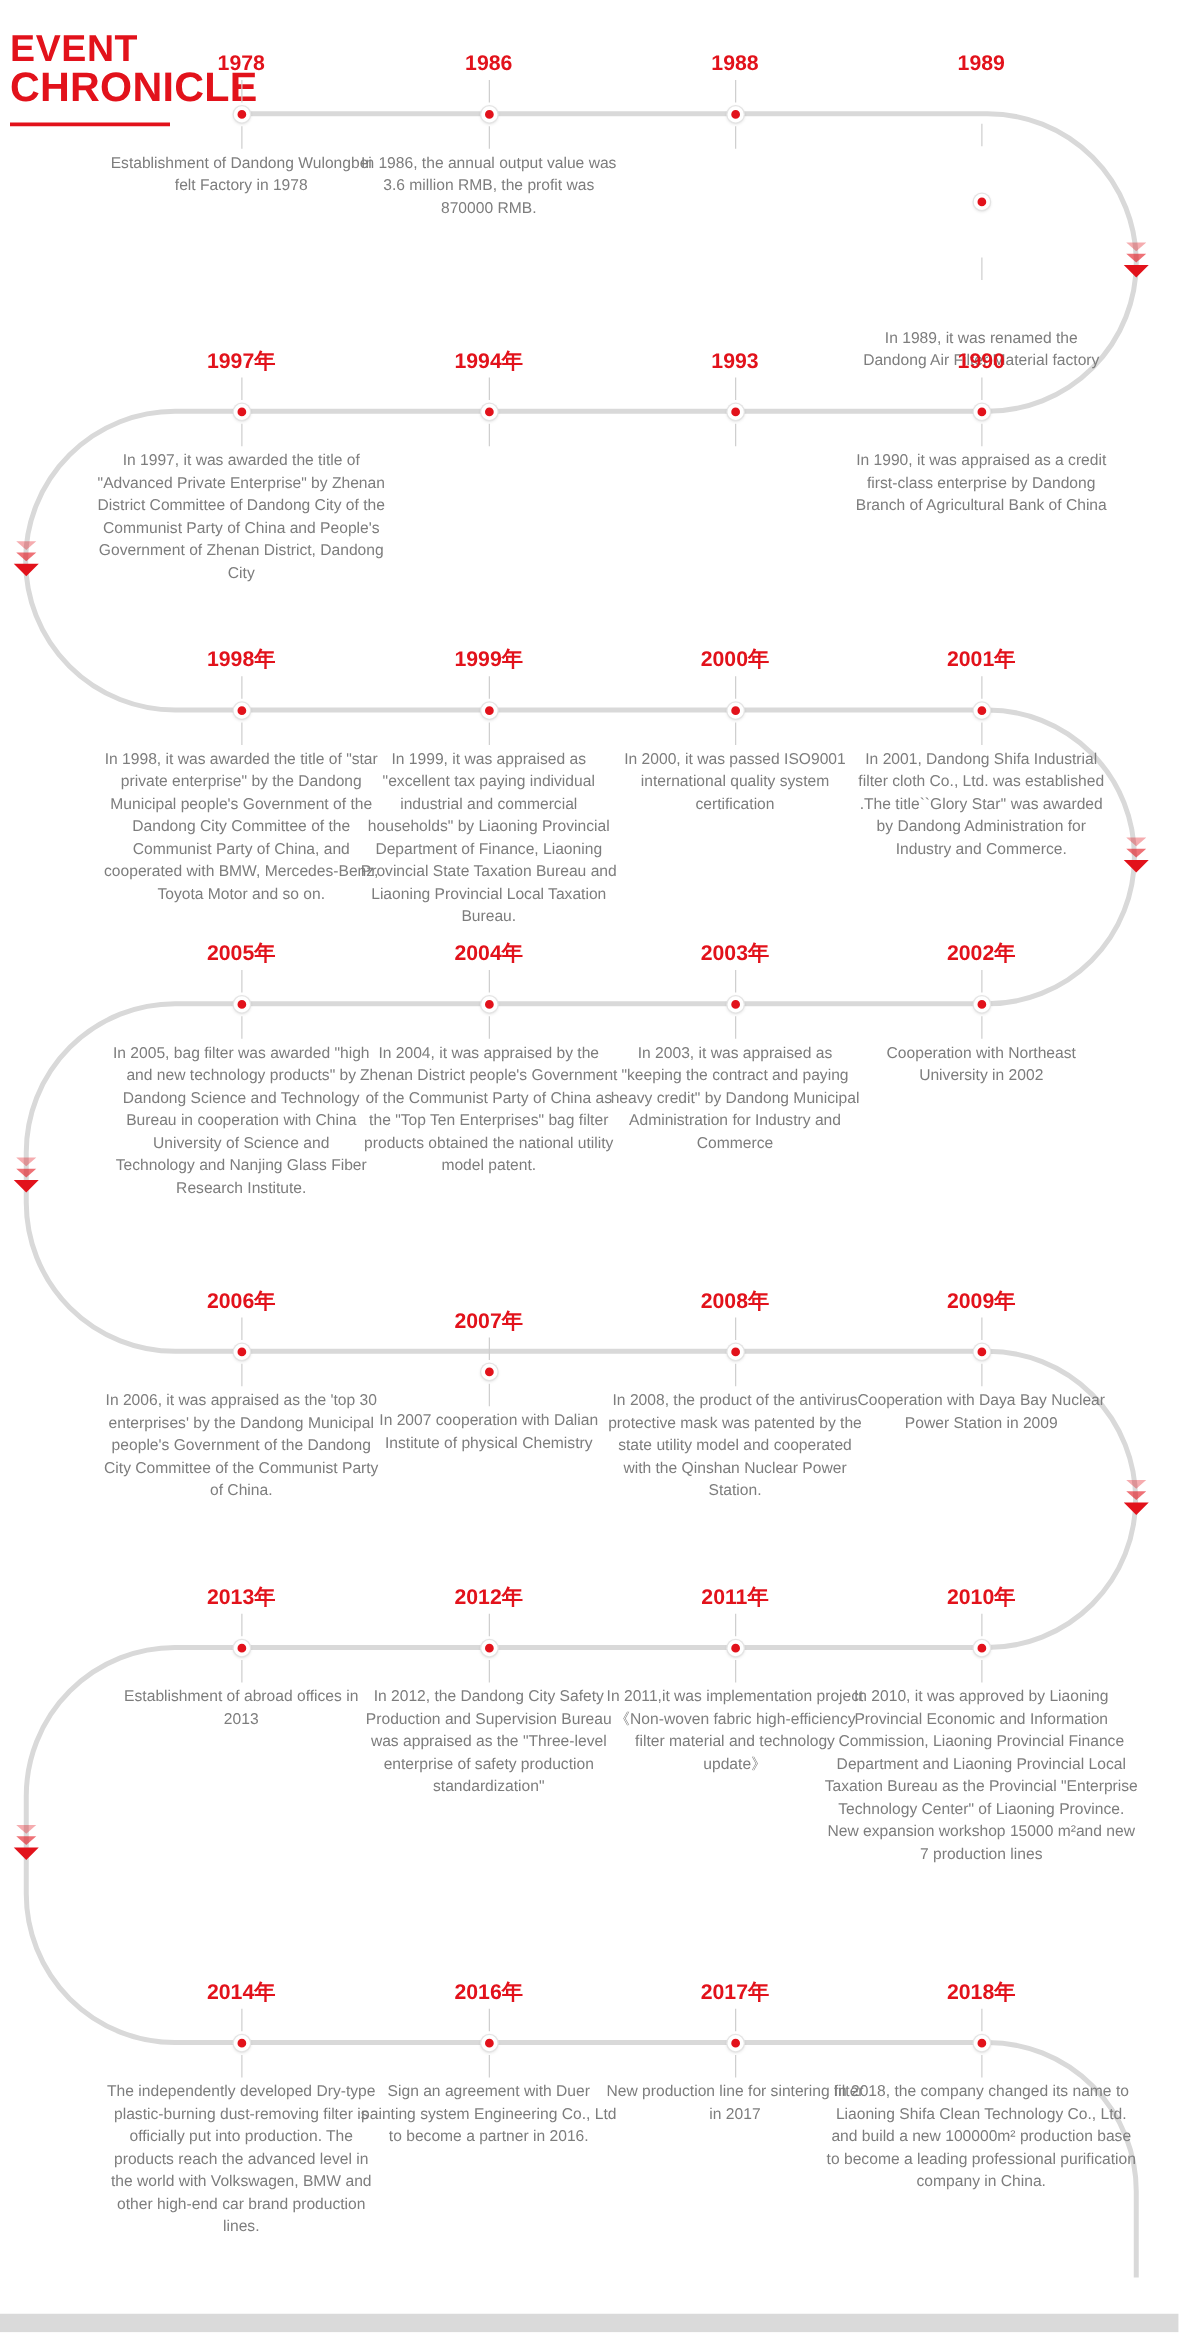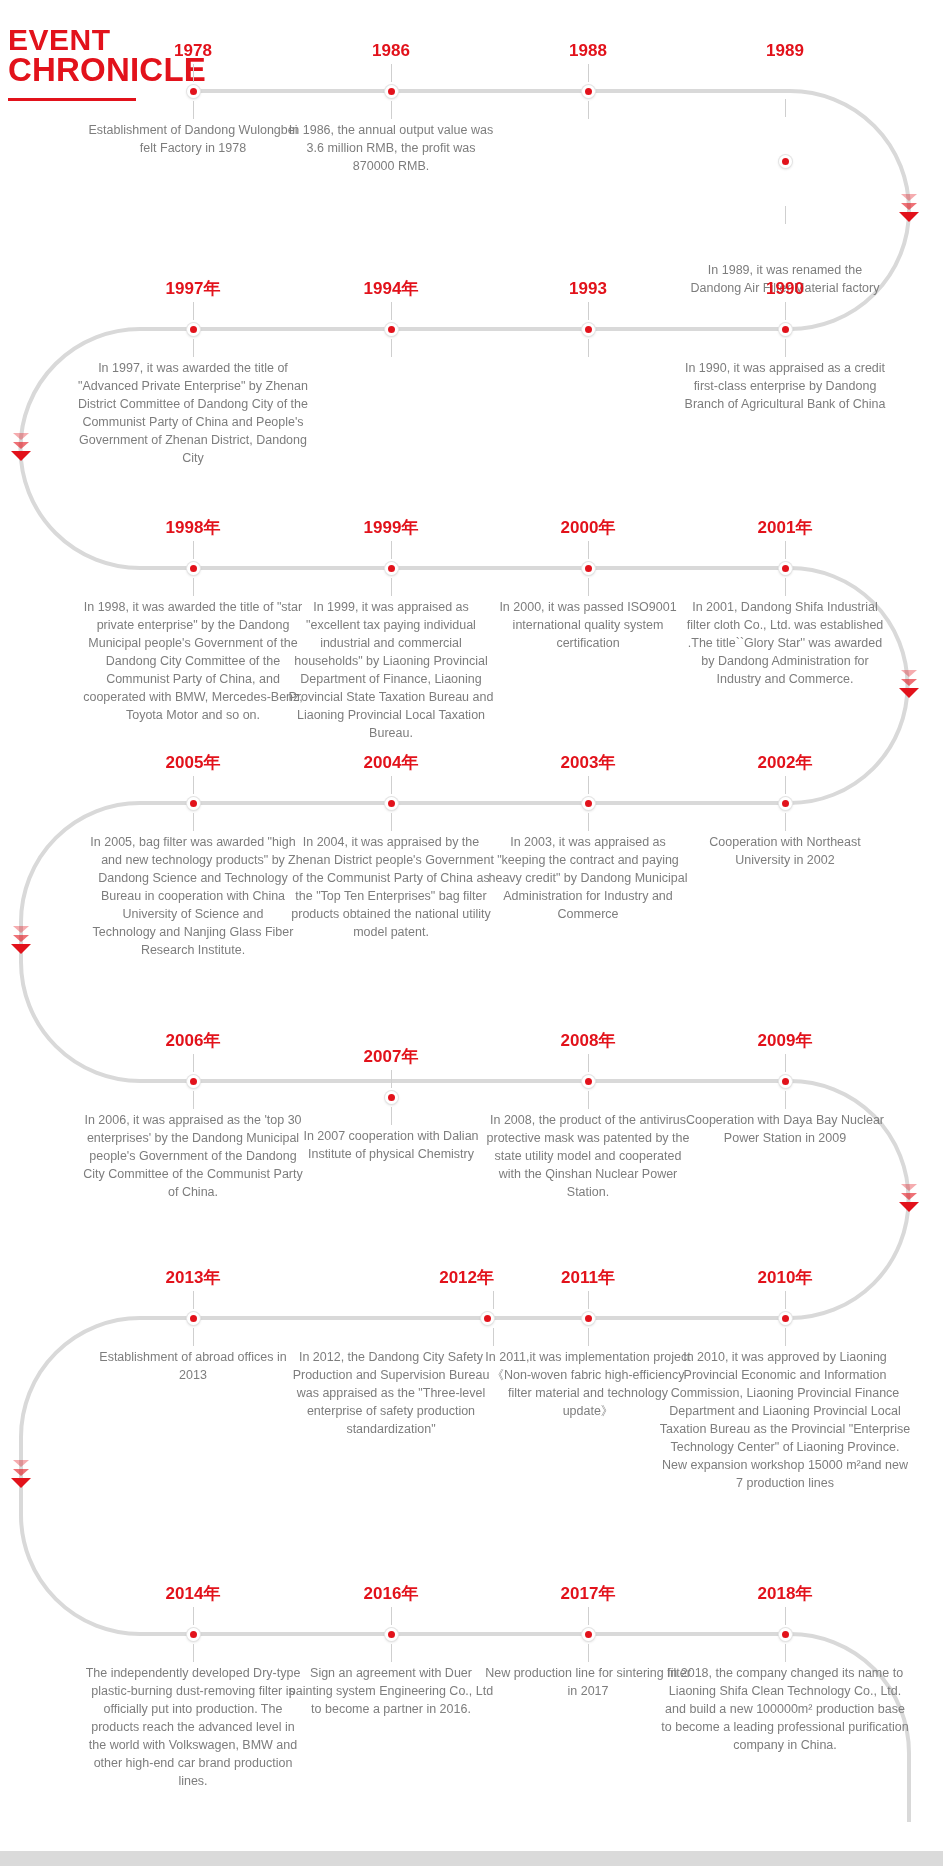--- a/index.html
+++ b/index.html
@@ -241,21 +241,21 @@
   </div>
       <div class="event" style="width: 206px; left: 90px; top: 1264.5px;">
     <div class="year">2013年</div>
     <div class="tick"></div>
     <div class="dotwrap">
           <span class="dot"></span>
         </div>
     <div class="tick"></div>
     <div class="desc">Establishment of abroad offices in 2013</div>
   </div>
-      <div class="event" style="width: 206px; left: 288px; top: 1264.5px; align-items: flex-end;">
+      <div class="event" style="width: 206px; left: 288px; top: 1264.5px;">
     <div class="year">2012年</div>
     <div class="tick"></div>
     <div class="dotwrap">
           <span class="dot"></span>
         </div>
     <div class="tick"></div>
     <div class="desc">In 2012, the Dandong City Safety Production and Supervision Bureau was appraised as the "Three-level enterprise of safety production standardization"</div>
   </div>
       <div class="event" style="width: 206px; left: 485px; top: 1264.5px;">
     <div class="year">2011年</div>

